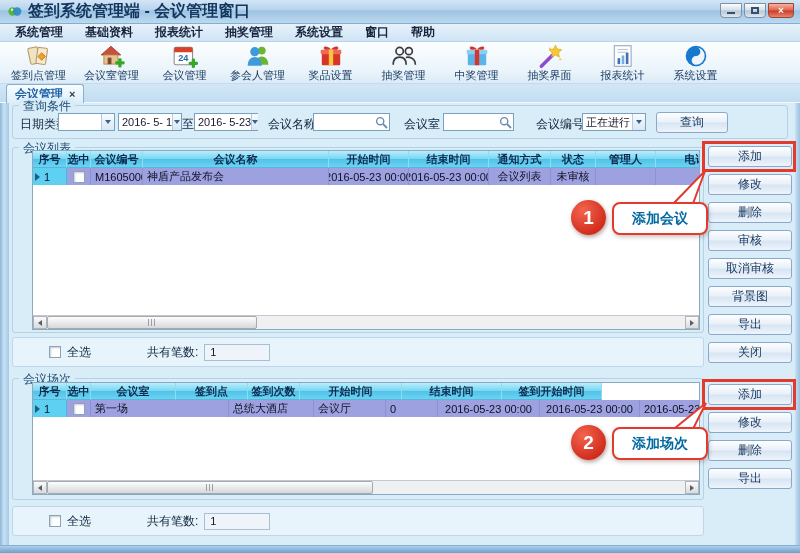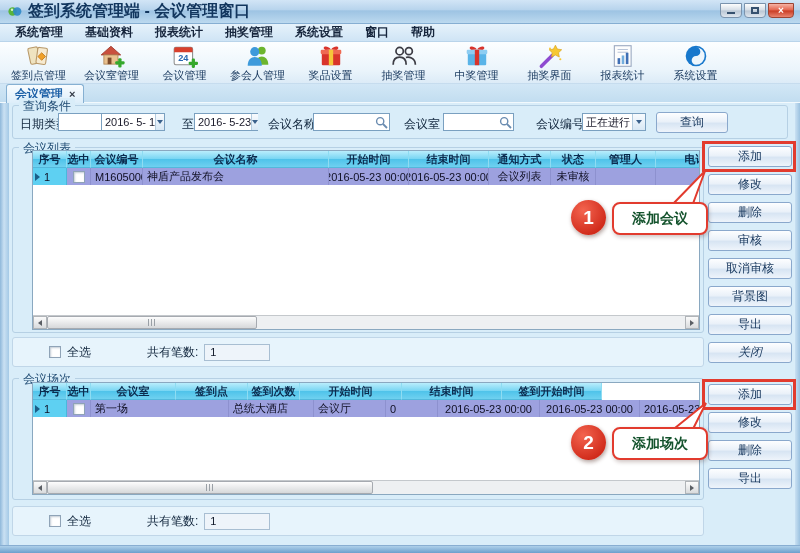--- a/index.html
+++ b/index.html
@@ -117,21 +117,21 @@
   .valbox { width:66px; height:17px; border:1px solid #a8bed2; background:#eef4fa;
     font-size:11px; color:#101828; padding-left:5px; display:flex; align-items:center; margin-left:6px; }
 
   
   .redrect { position:absolute; border:3px solid #e23b2e; z-index:29; }
   .step-circle { position:absolute; width:35px; height:35px; border-radius:50%;
     background:radial-gradient(circle at 35% 30%,#f3644f,#d02a1a 75%);
     color:#fff; font-size:19px; font-weight:bold; display:flex; align-items:center;
     justify-content:center; box-shadow:1px 2px 4px rgba(60,20,10,.4); z-index:31; }
   .bubble { position:absolute; width:96px; height:33px; background:#fff; border:2px solid #e23b2e;
-    border-radius:8px; color:#14532d; font-size:14px; font-weight:bold; display:flex;
+    border-radius:8px; color:#0369a1; font-size:14px; font-weight:bold; display:flex;
     align-items:center; justify-content:center; box-shadow:1px 2px 4px rgba(60,20,10,.25); z-index:31; }
   .overlay { position:absolute; left:0; top:0; z-index:30; pointer-events:none; }
 </style>
 </head>
 <body>
 
 <div class="window">
 
   <div class="titlebar">
     <svg class="appicon" viewBox="0 0 14 13">
@@ -282,21 +282,21 @@
   <div class="group" style="left:12px; top:105px; width:776px; height:34px;">
     <span class="glabel">查询条件</span>
   </div>
   <span class="qlabel" style="left:20px;">日期类型</span>
   <div class="combo" style="left:58px; width:57px;">
     <span class="ctext"></span>
     <span class="arrowbtn">
         <span class="tri-down"></span>
       </span>
   </div>
-  <div class="combo" style="left:101px; width:64px;">
+  <div class="combo" style="left:118px; width:64px;">
     <span class="ctext">2016- 5- 1</span>
     <span class="arrowbtn">
         <span class="tri-down"></span>
       </span>
   </div>
   <span class="qlabel" style="left:182px;">至</span>
   <div class="combo" style="left:194px; width:64px;">
     <span class="ctext">2016- 5-23</span>
     <span class="arrowbtn">
         <span class="tri-down"></span>
@@ -371,21 +371,21 @@
     </div>
   </div>
 
   <div class="btn" style="left:708px; top:146px; width:84px;">添加</div>
   <div class="btn" style="left:708px; top:174px; width:84px;">修改</div>
   <div class="btn" style="left:708px; top:202px; width:84px;">删除</div>
   <div class="btn" style="left:708px; top:230px; width:84px;">审核</div>
   <div class="btn" style="left:708px; top:258px; width:84px;">取消审核</div>
   <div class="btn" style="left:708px; top:286px; width:84px;">背景图</div>
   <div class="btn" style="left:708px; top:314px; width:84px;">导出</div>
-  <div class="btn" style="left:708px; top:342px; width:84px;font-style:italic;">关闭</div>
+  <div class="btn" style="left:708px; top:342px; width:84px;">关闭</div>
 
   <div class="sumpanel" style="top:337px;">
     <span class="checkbox" style="margin-left:36px;"></span>
     <span class="sum-label" style="margin-left:6px;">全选</span>
     <span class="sum-label" style="margin-left:56px;">共有笔数:</span>
     <span class="valbox">1</span>
   </div>
 
   <div class="group" style="left:12px; top:378px; width:692px; height:122px;">
     <span class="glabel">会议场次</span>

